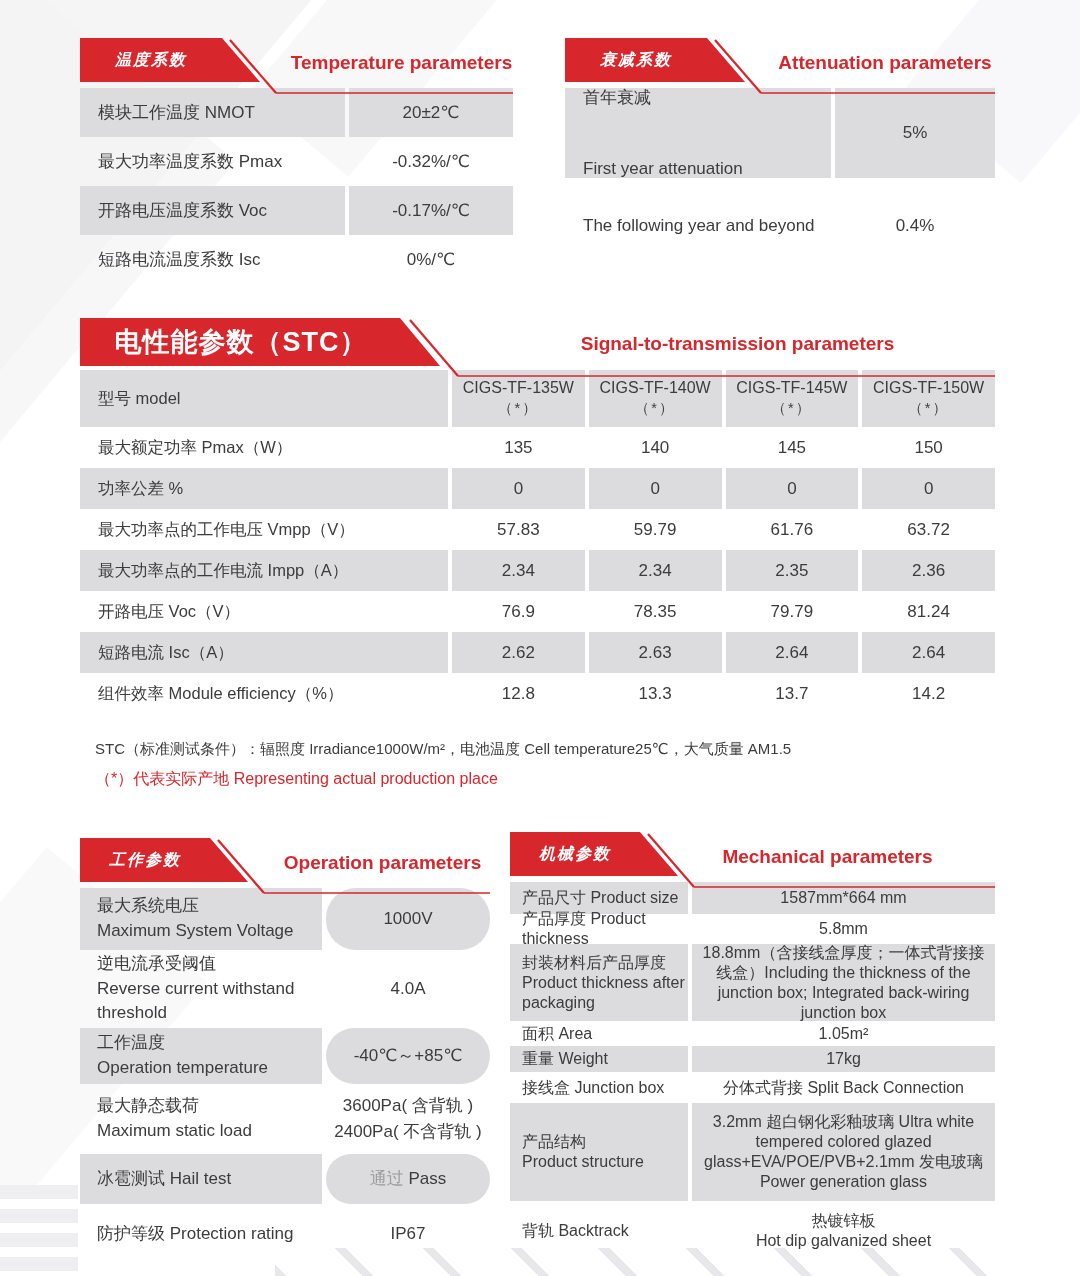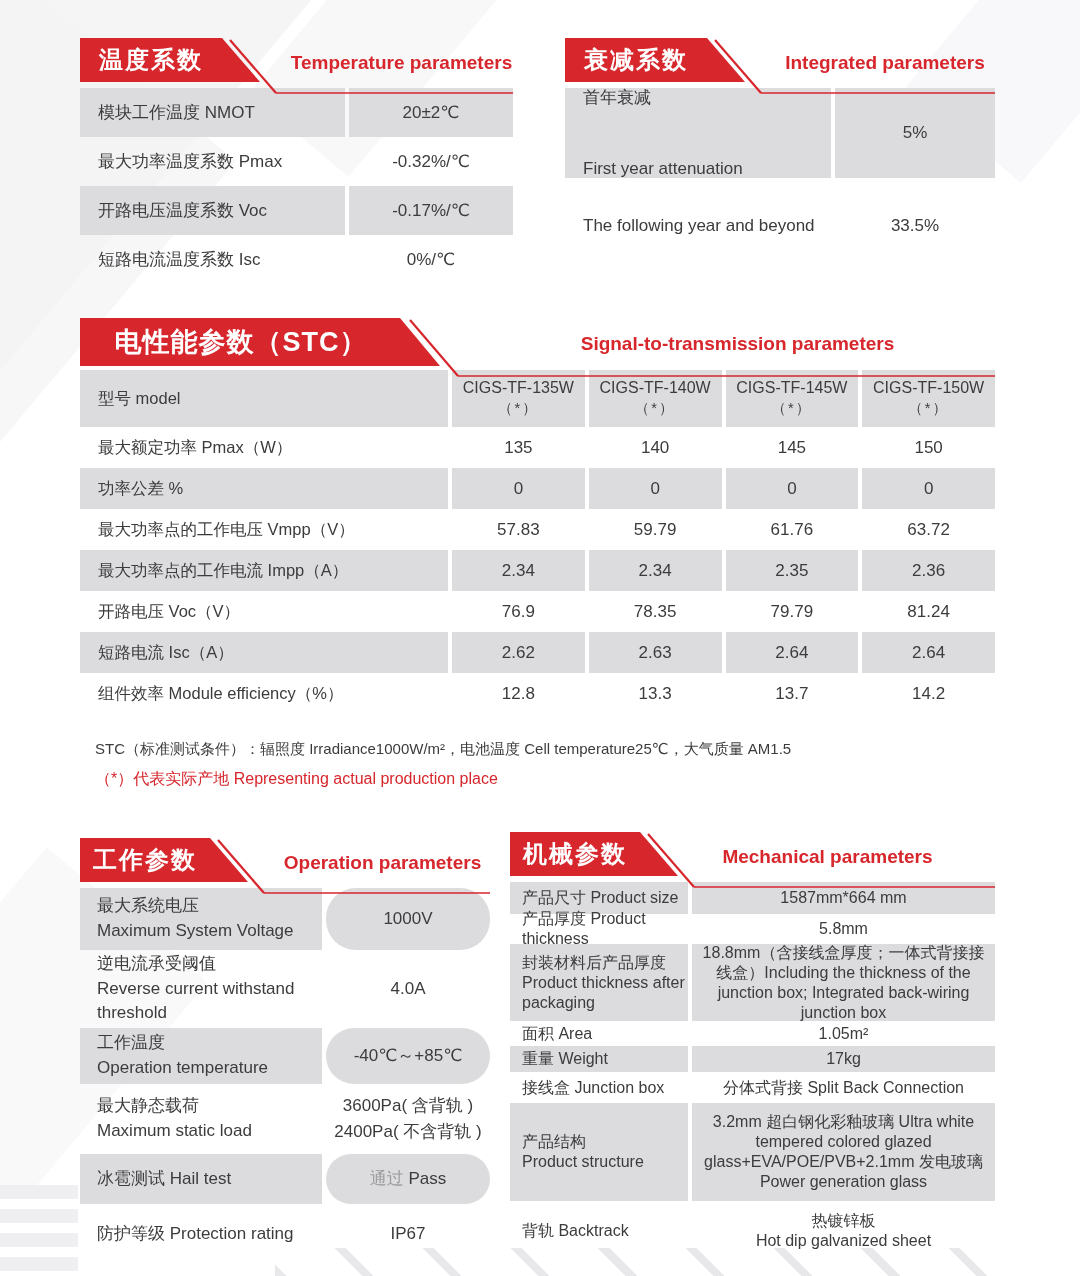--- a/index.html
+++ b/index.html
@@ -24,21 +24,21 @@
   #sec-atten{left:565px; top:38px;  width:430px;}
   #sec-elec {left:80px;  top:318px; width:915px;}
   #sec-oper {left:80px;  top:838px; width:410px;}
   #sec-mech {left:510px; top:832px; width:485px;}
   
   .hdr{position:relative;}
   .hdr-sm{height:50px;}
   .hdr-lg{height:52px;}
   .hdr svg{position:absolute;left:0;top:0;overflow:visible;display:block;}
   .hdr-zh{position:absolute;top:0;color:#fff;font-weight:bold;text-align:center;white-space:nowrap;}
-  .hdr-sm .hdr-zh{left:0;width:142px;line-height:44px;font-size:24px;letter-spacing:2px;}
+  .hdr-sm .hdr-zh{left:0;width:142px;line-height:44px;font-size:16px;letter-spacing:2px;font-style:italic;}
   #sec-oper .hdr-zh,#sec-mech .hdr-zh{width:130px;}
   .hdr-lg .hdr-zh{left:0;width:322px;line-height:48px;font-size:27px;letter-spacing:1px;}
   .hdr-en{position:absolute;top:0;right:0;height:50px;display:flex;align-items:center;justify-content:center;
     color:#d7262c;font-weight:bold;font-size:19px;white-space:nowrap;}
   #sec-temp  .hdr-en{left:210px;}
   #sec-atten .hdr-en{left:210px;}
   #sec-elec  .hdr-en{left:400px;height:52px;}
   #sec-oper  .hdr-en{left:195px;}
   #sec-mech  .hdr-en{left:150px;}
   
@@ -152,39 +152,39 @@
 
 <section class="sec" id="sec-atten">
   <div class="hdr hdr-sm">
     <svg width="430" height="58">
       <polygon points="0,0 142,0 180,44 0,44" fill="#d7262c"></polygon>
       <line x1="150" y1="2" x2="196" y2="55" stroke="#d7262c" stroke-width="2.2"></line>
       <line x1="196" y1="55" x2="430" y2="55" stroke="#d7262c" stroke-width="1.6"></line>
     </svg>
     <span class="hdr-zh">衰减系数</span>
     <div class="hdr-en">
-        <span>Integrated parameters</span>
+        <span>Attenuation parameters</span>
       </div>
   </div>
   <div class="tbl" id="atten-tbl">
       <div class="row gray">
         <div class="cell lbl">
           <div>首年衰减</div>
           <div>First year attenuation</div>
         </div>
         <div class="cell val">
           <div>5%</div>
         </div>
       </div>
       <div class="row">
         <div class="cell lbl">
           <div>The following year and beyond</div>
         </div>
         <div class="cell val">
-          <div>33.5%</div>
+          <div>0.4%</div>
         </div>
       </div>
     </div>
 </section>
 
 <section class="sec" id="sec-elec">
   <div class="hdr hdr-lg">
     <svg width="915" height="62">
       <polygon points="0,0 320,0 360,48 0,48" fill="#d7262c"></polygon>
       <line x1="330" y1="2" x2="378" y2="58" stroke="#d7262c" stroke-width="2.2"></line>

